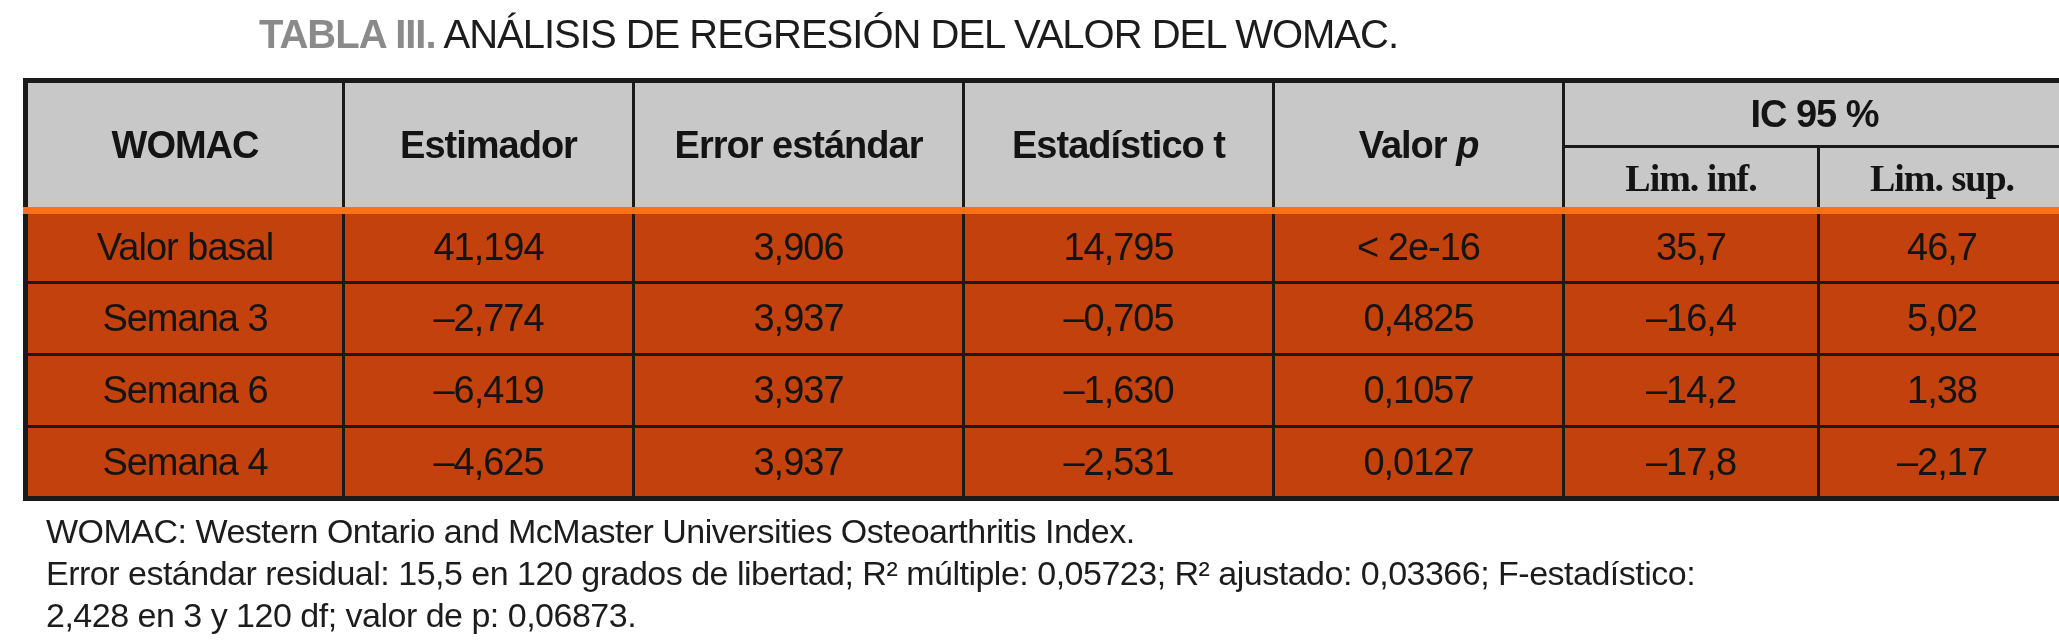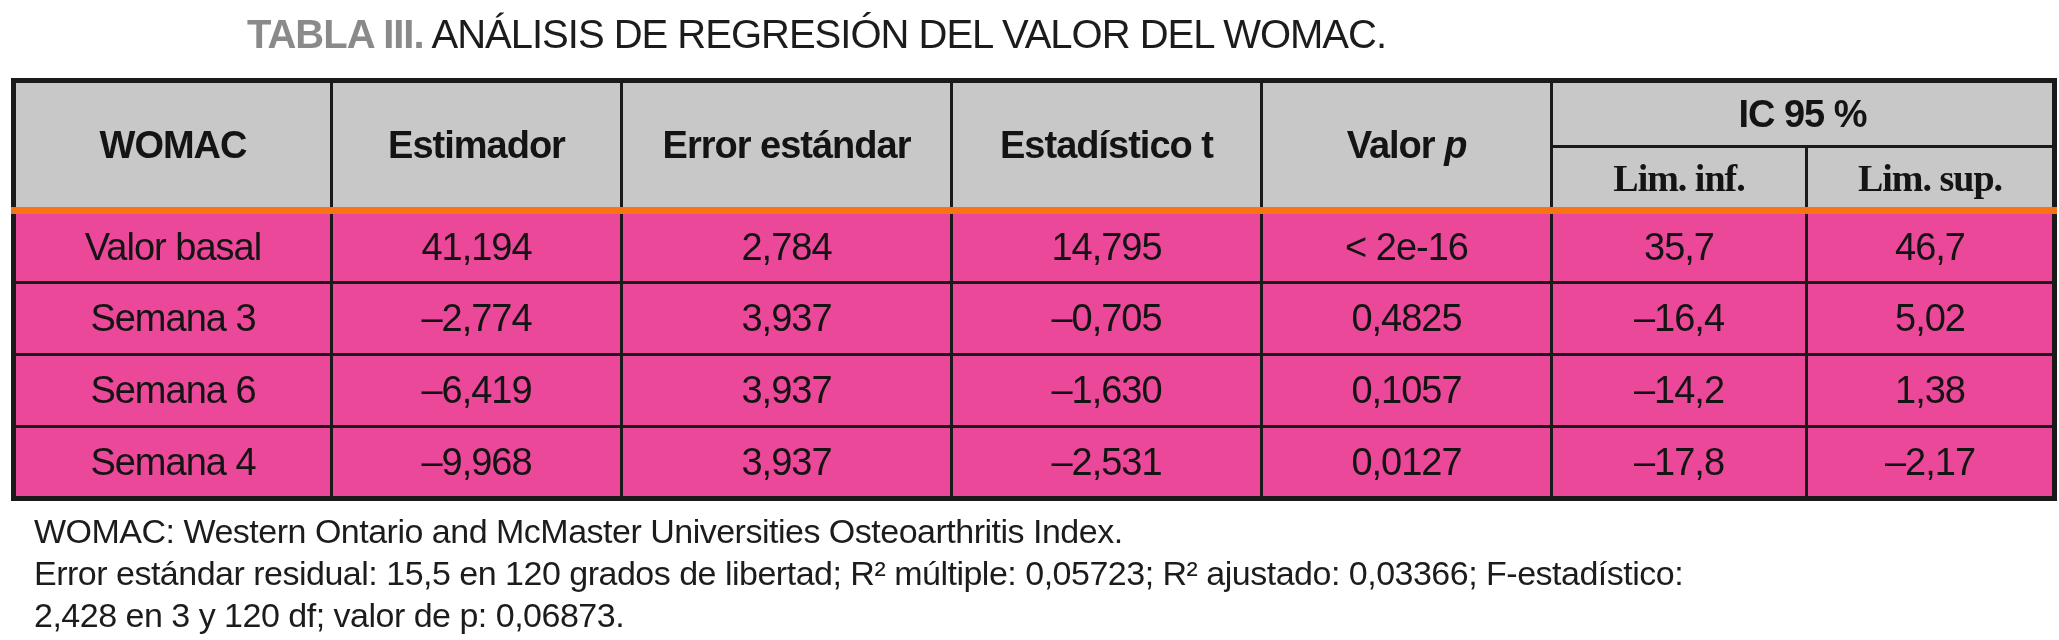--- a/index.html
+++ b/index.html
@@ -2,21 +2,21 @@
 <html><head>
 <meta charset="utf-8">
 <style>
   * { margin: 0; padding: 0; box-sizing: border-box; }
   html, body {
     width: 2059px; height: 640px;
     background: #ffffff;
     font-family: "Liberation Sans", sans-serif;
     overflow: hidden;
   }
-  .page { position: relative; width: 1633px; height: 640px; }
+  .page { position: relative; width: 1633px; height: 640px; margin-left: 12px; }
 
   
   .title {
     position: absolute;
     top: 12px; left: 0; width: 100%;
     text-align: center;
     font-size: 40px;
     line-height: 44px;
     letter-spacing: -1px;
     color: #1a1a1a;
@@ -44,21 +44,21 @@
     overflow: hidden;
     white-space: nowrap;
   }
   table.womac thead th {
     background: #c8c8c8;
     font-weight: 700;
   }
   table.womac thead tr.h1 th { height: 66px; }
   table.womac thead tr.h2 th { height: 64px; font-family: Liberation Serif, serif; }
   table.womac thead { border-bottom: 7px solid #f97316; }
-  table.womac tbody td { height: 72px; font-weight: 400; background: #ec4899; }
+  table.womac tbody td { height: 72px; font-weight: 400; background: #c2410c; }
   .var-italic { font-style: italic; }
 
   
   .footnotes {
     position: absolute;
     left: 34px; top: 510px;
     width: 2010px;
     font-size: 34px;
     line-height: 42px;
     letter-spacing: -0.5px;
@@ -97,21 +97,21 @@
       </tr>
       <tr class="h2">
         <th>Lim. inf.</th>
         <th>Lim. sup.</th>
       </tr>
     </thead>
     <tbody>
       <tr>
         <td>Valor basal</td>
         <td>41,194</td>
-        <td>2,784</td>
+        <td>3,906</td>
         <td>14,795</td>
         <td>&lt; 2e-16</td>
         <td>35,7</td>
         <td>46,7</td>
       </tr>
       <tr>
         <td>Semana 3</td>
         <td>–2,774</td>
         <td>3,937</td>
         <td>–0,705</td>
@@ -123,21 +123,21 @@
         <td>Semana 6</td>
         <td>–6,419</td>
         <td>3,937</td>
         <td>–1,630</td>
         <td>0,1057</td>
         <td>–14,2</td>
         <td>1,38</td>
       </tr>
       <tr>
         <td>Semana 4</td>
-        <td>–9,968</td>
+        <td>–4,625</td>
         <td>3,937</td>
         <td>–2,531</td>
         <td>0,0127</td>
         <td>–17,8</td>
         <td>–2,17</td>
       </tr>
     </tbody>
   </table>
 
   <div class="footnotes">

